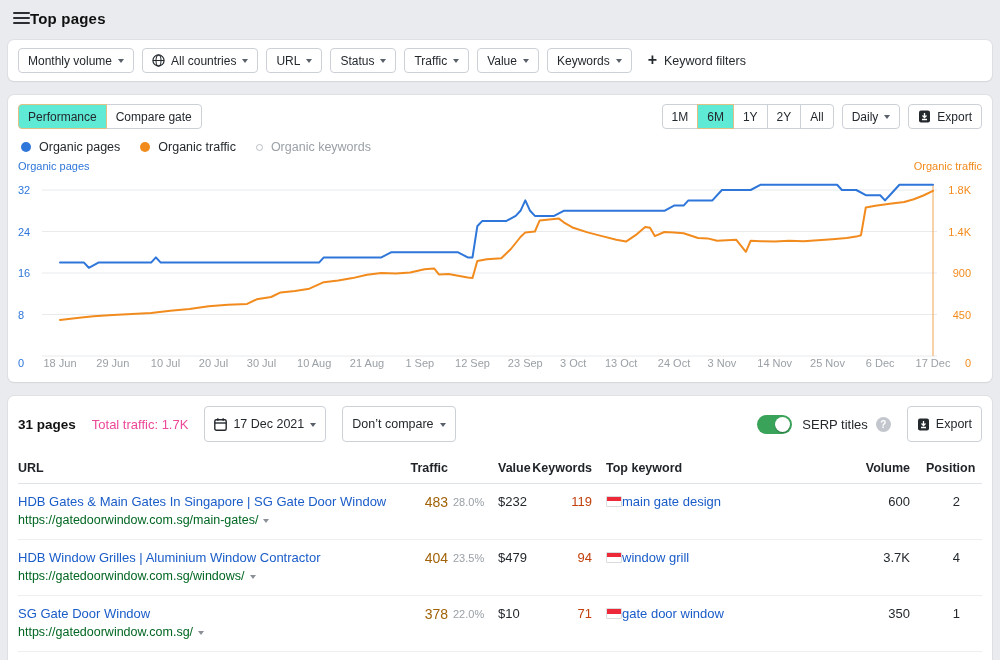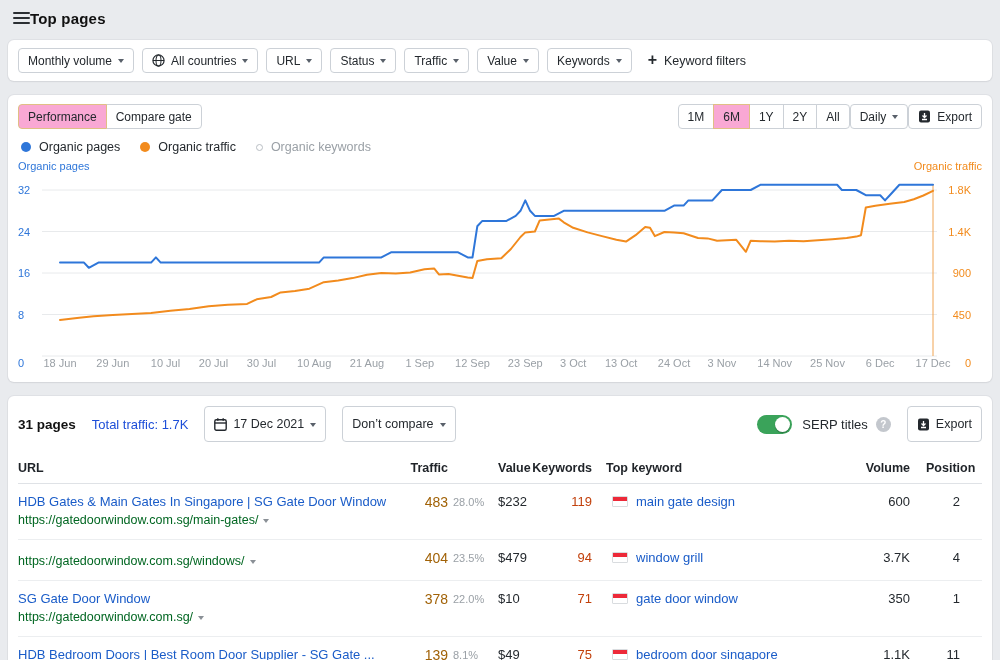--- a/index.html
+++ b/index.html
@@ -30,35 +30,35 @@
   .kw-filters { display:inline-flex; align-items:center; gap:7px; font-size:12.5px; color:#24292e; margin-left:8px; cursor:pointer; }
   .plus-icon { font-size:16px; font-weight:bold; line-height:1; margin-top:-2px; }
 
   
   .chart-card { margin-top:14px; padding:9px 10px 8px; }
   .chart-head { display:flex; justify-content:space-between; align-items:center; }
   .seg { display:inline-flex; }
   .seg .btn { border-radius:0; margin-left:-1px; }
   .seg .btn:first-child { border-radius:4px 0 0 4px; margin-left:0; }
   .seg .btn:last-child { border-radius:0 4px 4px 0; }
-  .btn.selected { background:#f9a8d4; border-color:#e0bf85; position:relative; z-index:1; }
-  .head-right { display:flex; align-items:center; }
+  .btn.selected { background:#5eead4; border-color:#e0bf85; position:relative; z-index:1; }
+  .head-right { display:flex; gap:8px; align-items:center; }
   .legend { display:flex; gap:20px; margin:11px 0 0 3px; align-items:center; }
   .legend-item { display:flex; align-items:center; gap:8px; font-size:12.5px; color:#24292e; cursor:pointer; }
   .legend-item.inactive { color:#9aa0a6; }
   .dot { width:10px; height:10px; border-radius:50%; }
   .dot.hollow { width:7px; height:7px; background:#fff; border:1.5px solid #b9bec4; }
   #chart-svg { display:block; margin-top:4px; }
   #chart-svg text { font-size:11px; font-family:"Liberation Sans", sans-serif; }
 
   
   .table-card { margin-top:14px; padding:10px 10px 0; height:300px; }
   .tbl-controls { display:flex; align-items:center; gap:16px; }
   .pages-count { font-size:13.5px; font-weight:bold; color:#111; }
-  .total-traffic { font-size:13px; color:#1d4ed8; }
+  .total-traffic { font-size:13px; color:#ec4899; }
   .tbl-controls .btn { height:36px; font-size:12.5px; }
   .spacer { flex:1; }
   .toggle { width:35px; height:19px; border-radius:10px; background:#3aa35a; position:relative; cursor:pointer; flex:none; }
   .toggle .knob { position:absolute; right:2px; top:2px; width:15px; height:15px; border-radius:50%; background:#fff;
                   box-shadow:0 1px 1px rgba(0,0,0,.3); }
   .serp-label { font-size:13px; margin-left:-6px; }
   .help { width:15px; height:15px; border-radius:50%; background:#c3c7cd; color:#fff; font-size:10px; font-weight:bold;
           display:flex; align-items:center; justify-content:center; cursor:pointer; margin-left:-8px; }
 
   .trow { display:grid; grid-template-columns:380px 50px 42px 58px 44px 270px 64px 56px; align-items:start; }
@@ -74,21 +74,21 @@
 
   .data-row { padding:10px 0 12px; border-bottom:1px solid #eceef0; }
   .cell-title { font-size:13px; color:#1a5cc8; cursor:pointer; overflow:hidden; white-space:nowrap; text-overflow:ellipsis; }
   .cell-url { margin-top:4px; font-size:12.5px; color:#006621; cursor:pointer; display:flex; align-items:center; gap:5px; }
   .url-caret { width:0; height:0; border-left:3.5px solid transparent; border-right:3.5px solid transparent;
                border-top:4px solid #8a9096; margin-top:2px; }
   .cell-traffic { font-size:14px; text-align:right; color:#a16207; }
   .cell-pct { font-size:11px; color:#9aa0a6; padding:2px 0 0 5px; }
   .cell-value { font-size:13px; padding-left:8px; }
   .cell-keywords { font-size:13px; color:#c2410c; text-align:right; cursor:pointer; }
-  .cell-topkw { padding-left:20px; display:flex; align-items:center; gap:8px; }
+  .cell-topkw { padding-left:14px; display:flex; align-items:center; }
   .flag { width:16px; height:11px; border:1px solid #d9dcdf; border-radius:1px; flex:none;
           background:linear-gradient(to bottom, #ed2939 0 50%, #fff 50% 100%); }
   .topkw-text { font-size:13px; color:#1a5cc8; cursor:pointer; white-space:nowrap; }
   .cell-volume { font-size:13px; text-align:right; padding-right:16px; }
   .cell-position { font-size:13px; text-align:right; padding-right:22px; }
 
   .icon-svg { display:block; }
 </style>
 </head>
 <body>
@@ -286,20 +286,21 @@
         <div class="cell-keywords">119</div>
         <div class="cell-topkw">
           <span class="flag"></span>
           <span class="topkw-text">main gate design</span>
         </div>
         <div class="cell-volume">600</div>
         <div class="cell-position">2</div>
       </div>
       <div class="trow data-row">
         <div>
+          <div class="cell-title">HDB Window Grilles | Aluminium Window Contractor</div>
           <div class="cell-url">
             <span>https://gatedoorwindow.com.sg/windows/</span>
             <span class="url-caret"></span>
           </div>
         </div>
         <div class="cell-traffic">404</div>
         <div class="cell-pct">23.5%</div>
         <div class="cell-value">$479</div>
         <div class="cell-keywords">94</div>
         <div class="cell-topkw">

